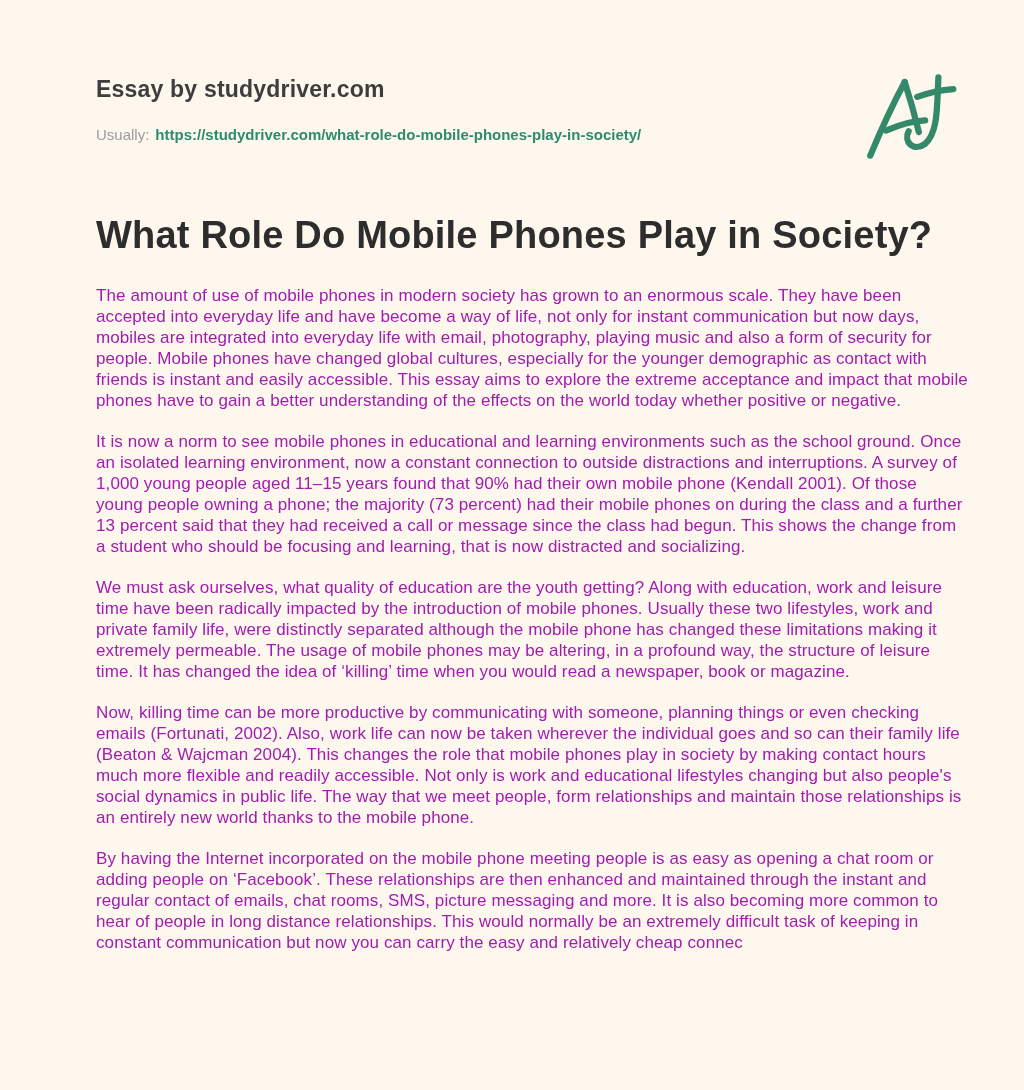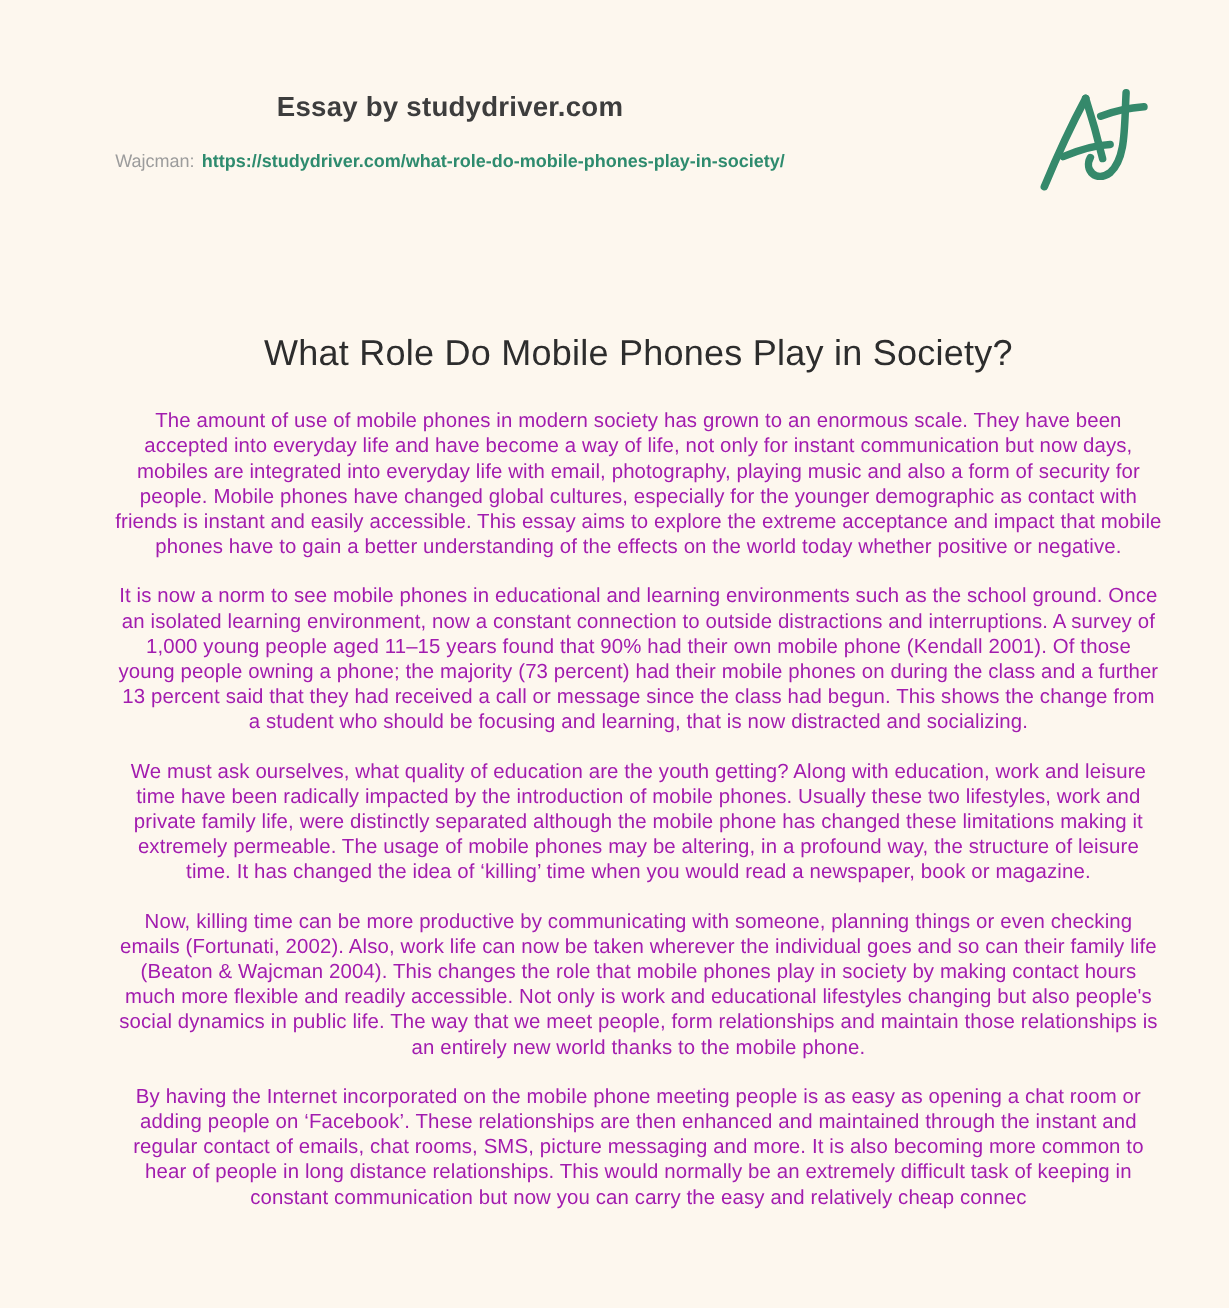--- a/index.html
+++ b/index.html
@@ -11,21 +11,20 @@
     height: 1090px;
     overflow: hidden;
     background: #fdf7ee;
     font-family: "Liberation Sans", sans-serif;
   }
   .page {
     box-sizing: border-box;
     width: 1024px;
     height: 1073px;
     padding: 76px 56px 0 96px;
-    text-align: center;
   }
   .header-row {
     display: flex;
     justify-content: space-between;
     align-items: flex-start;
   }
   .site-title {
     font-size: 23px;
     font-weight: 700;
     color: #3d3d3d;
@@ -50,23 +49,23 @@
     height: 96px;
     margin: -6px 10px 0 0;
     flex: 0 0 auto;
   }
   .logo svg {
     width: 100%;
     height: 100%;
     display: block;
   }
   h1.essay-title {
-    margin: 112px 0 0 0;
-    font-size: 30px;
-    font-weight: 400;
+    margin: 48px 0 0 0;
+    font-size: 38px;
+    font-weight: 700;
     color: #2d2d2d;
     letter-spacing: 0.2px;
   }
   .essay-body p {
     margin: 20px 0 0 0;
     font-size: 17px;
     line-height: 21px;
     color: #a21caf;
     letter-spacing: 0.1px;
   }
@@ -76,21 +75,21 @@
 </style>
 </head>
 <body>
 
 <div class="page">
 
   <div class="header-row">
     <div class="header-left">
       <div class="site-title">Essay by studydriver.com</div>
       <div class="source-line">
-        <span class="source-label">Wajcman:</span><a class="source-link">https://studydriver.com/what-role-do-mobile-phones-play-in-society/</a>
+        <span class="source-label">Usually:</span><a class="source-link">https://studydriver.com/what-role-do-mobile-phones-play-in-society/</a>
       </div>
     </div>
 
     <div class="logo">
       <svg viewBox="0 0 120 120" fill="none" stroke="#35896b" stroke-width="8" stroke-linecap="round" stroke-linejoin="round">
         <path d="M8 108 Q30 55 52 14"></path>
         <path d="M52 14 Q62 45 70 78"></path>
         <path d="M28 76 Q56 64 78 63"></path>
         <path d="M95 8 C93 45 95 78 78 93 C63 104 50 90 57 77"></path>
         <path d="M68 33 C84 27 100 24 114 23"></path>

